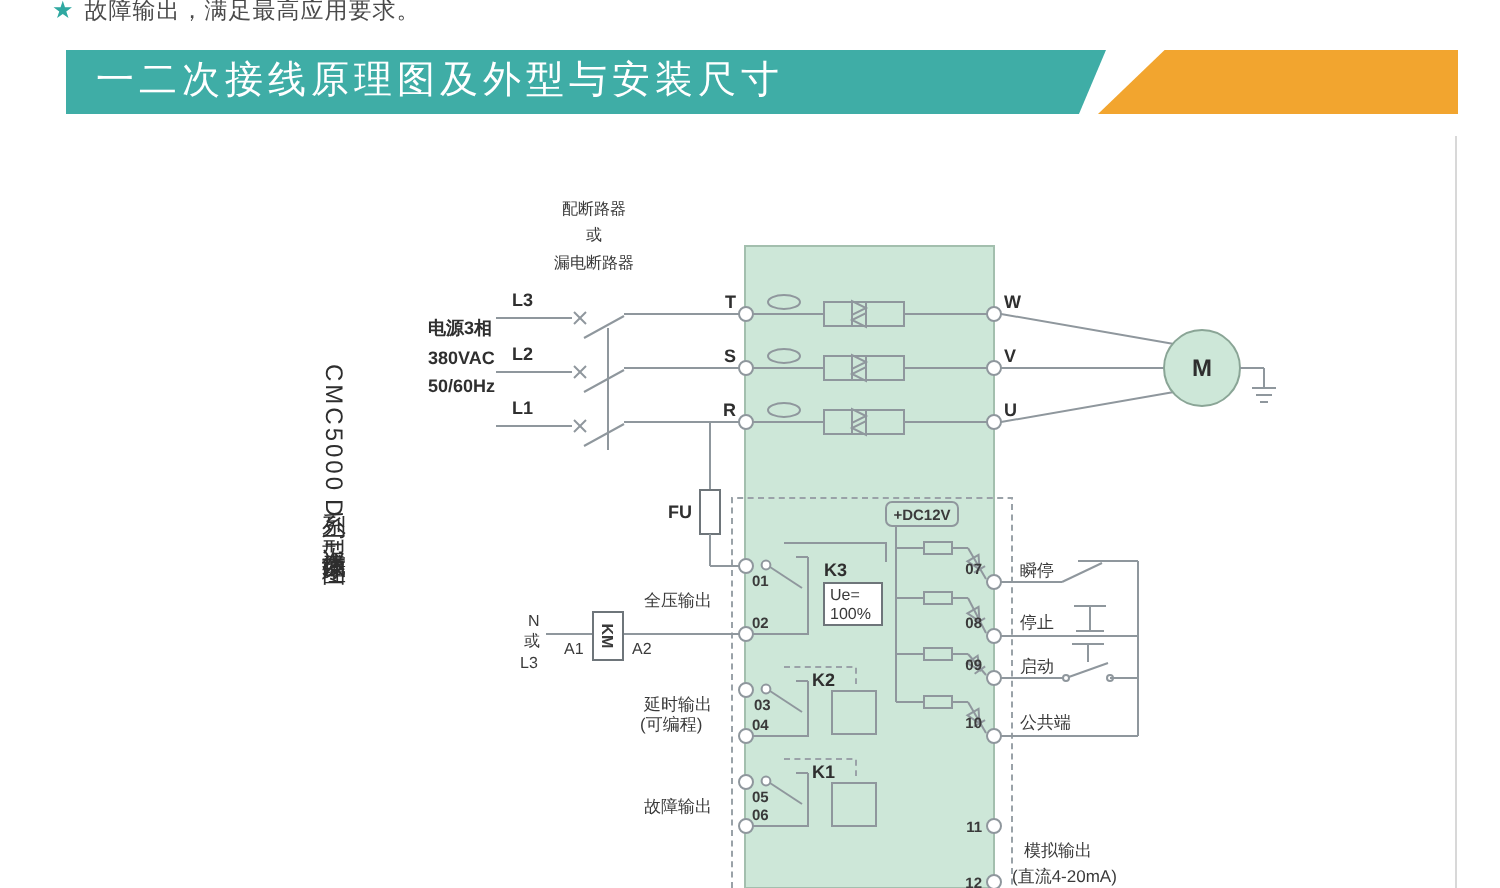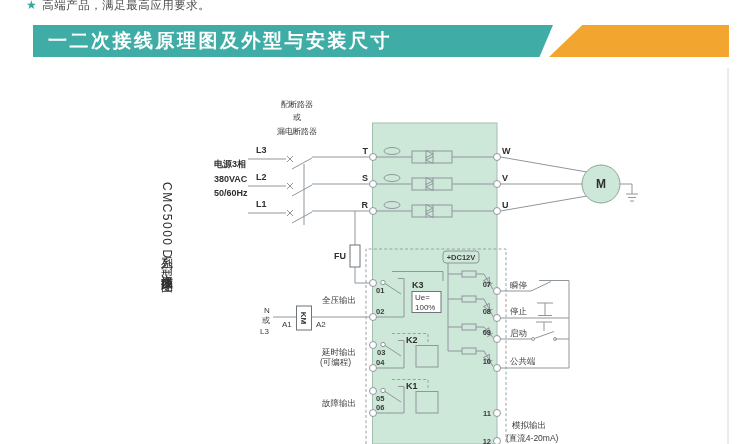--- a/index.html
+++ b/index.html
@@ -9,21 +9,21 @@
   }
   
   .tagline { position:absolute; top:-2px; left:26px; font-size:11.5px; color:#4a4a4a; letter-spacing:0.5px; }
   .tagline .star { color:#2fa8a1; font-size:12px; margin-right:5px; }
   
   .header { position:absolute; top:25px; left:0; width:750px; height:32px; }
   .header .teal {
     position:absolute; left:33px; top:0; width:520px; height:32px; background:#3fada6;
     clip-path:polygon(0 0,100% 0,97.4% 100%,0 100%);
   }
-  .header .title { color:#ffffff; font-size:19px; font-weight:bold; letter-spacing:2.5px; line-height:32px; padding-left:15px; white-space:nowrap; }
+  .header .title { color:#ffffff; font-size:19px; font-weight:normal; letter-spacing:2.5px; line-height:32px; padding-left:15px; white-space:nowrap; }
   .header .orange {
     position:absolute; left:549px; top:0; width:180px; height:32px; background:#f2a52f;
     clip-path:polygon(18.5% 0,100% 0,100% 100%,0 100%);
   }
   
   .side-label {
     position:absolute; left:158px; top:182px; height:250px;
     writing-mode:vertical-rl; text-orientation:mixed;
     font-size:12px; letter-spacing:1.5px; color:#2e2e2e; font-weight:500; white-space:nowrap;
   }
@@ -39,21 +39,21 @@
   .t7 { font-size:7.5px; }
   .t8 { font-size:8px; }
   .t9 { font-size:9px; font-weight:bold; fill:#2f2f2f; }
   .b  { font-weight:bold; }
   .t12{ font-size:12px; fill:#2f2f2f; }
 </style>
 </head>
 <body>
 
 <div class="tagline">
-  <span class="star">★</span><span>高端产品，满足最高应用要求。</span>
+  <span class="star">★</span><span>故障输出，满足最高应用要求。</span>
 </div>
 
 <div class="header">
   <div class="teal">
     <div class="title">一二次接线原理图及外型与安装尺寸</div>
   </div>
   <div class="orange"></div>
 </div>
 
 <div class="side-label">CMC5000系列D型一二次接线原理图</div>

